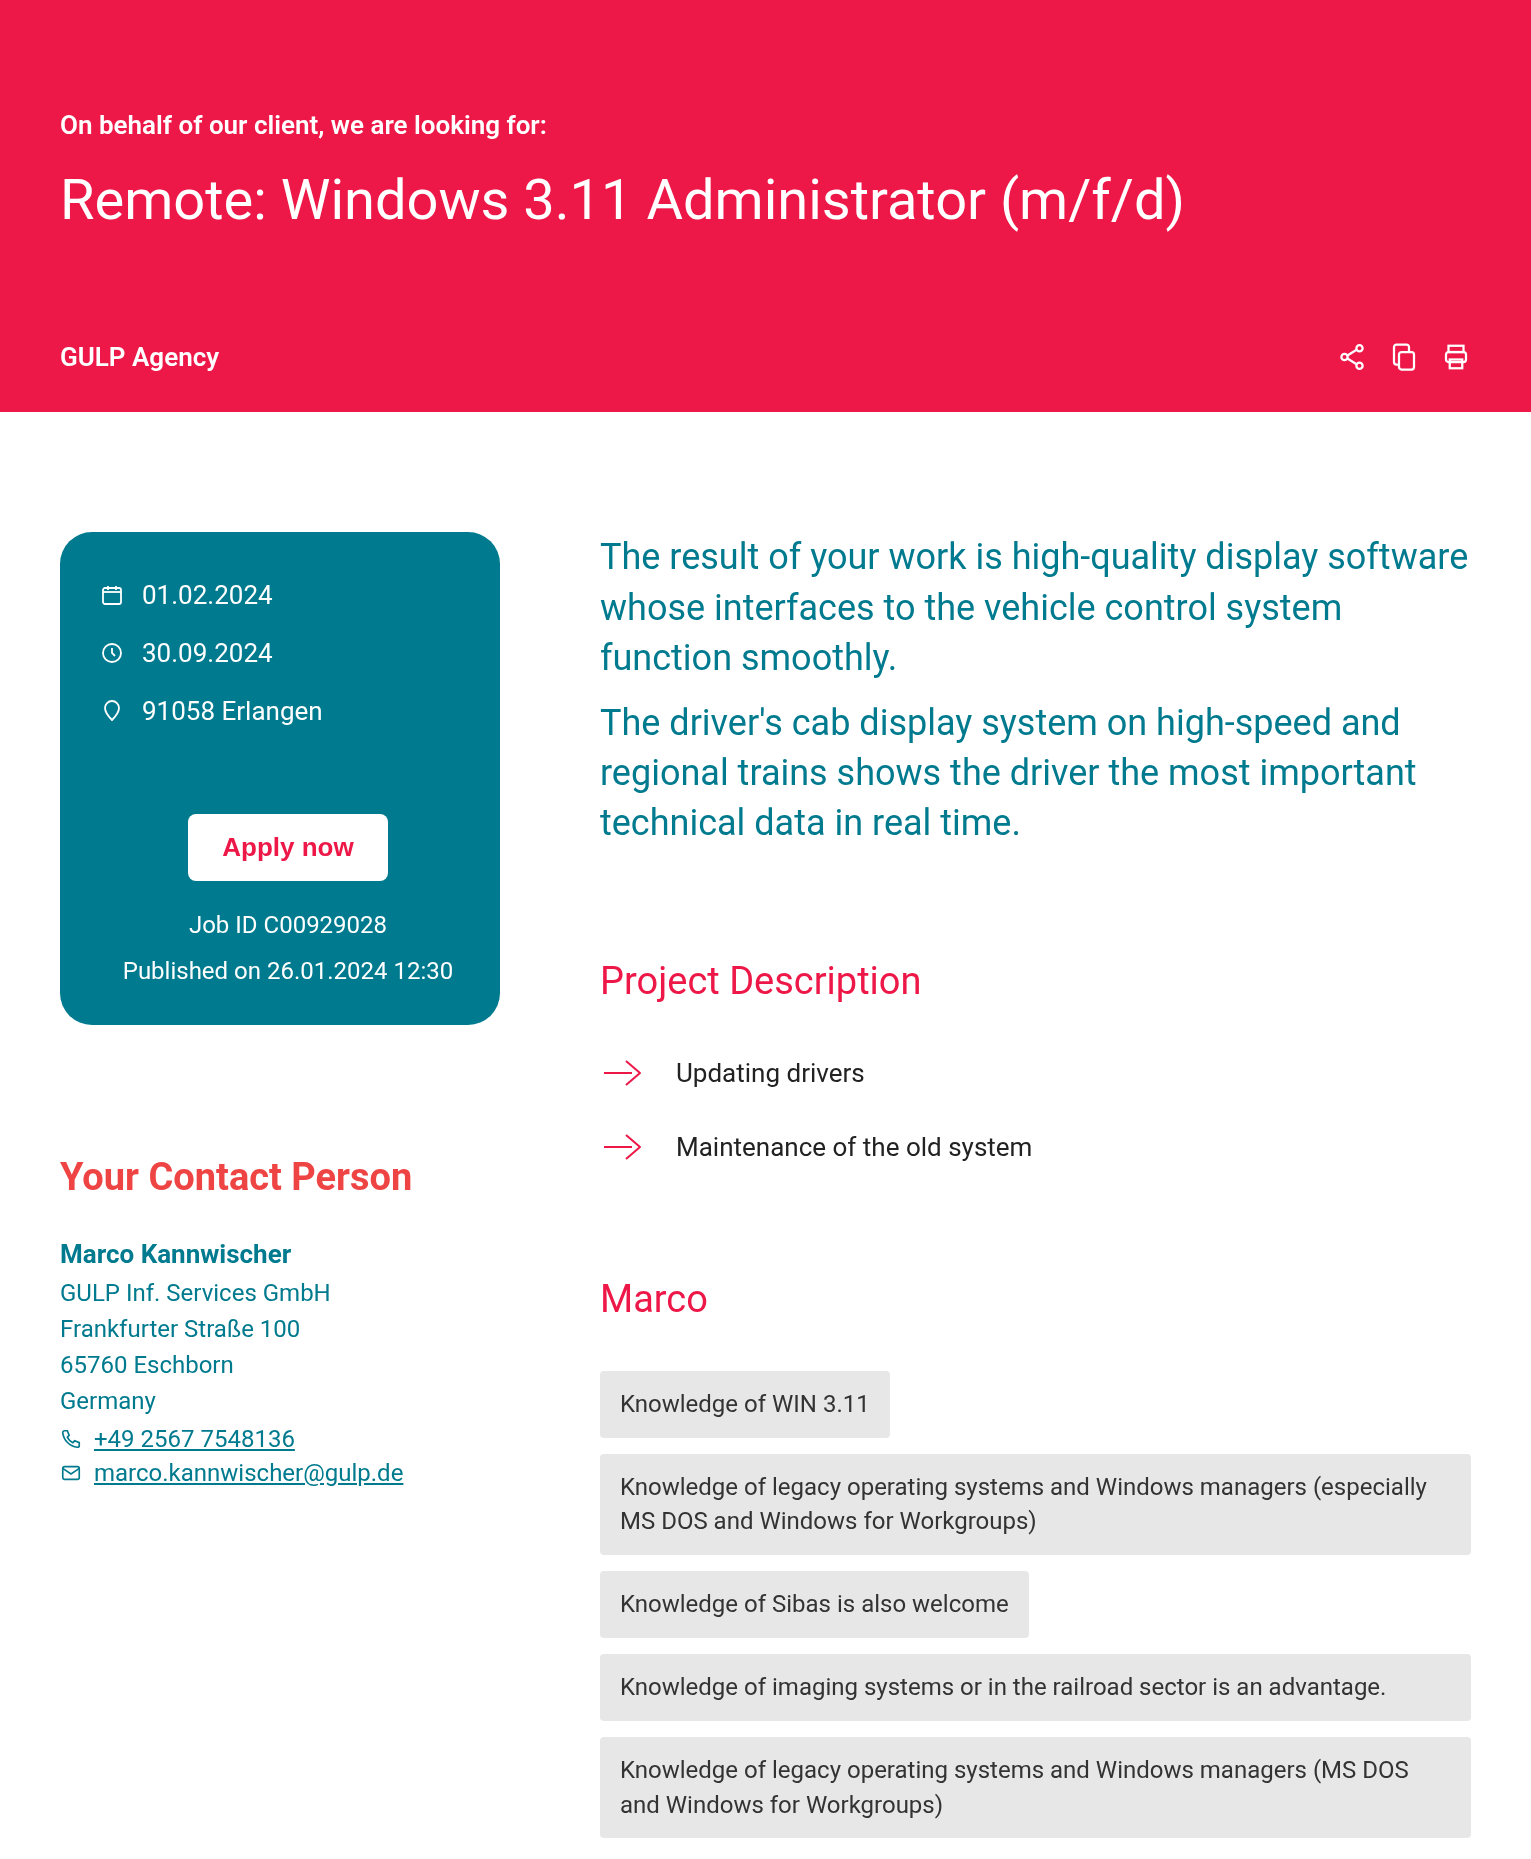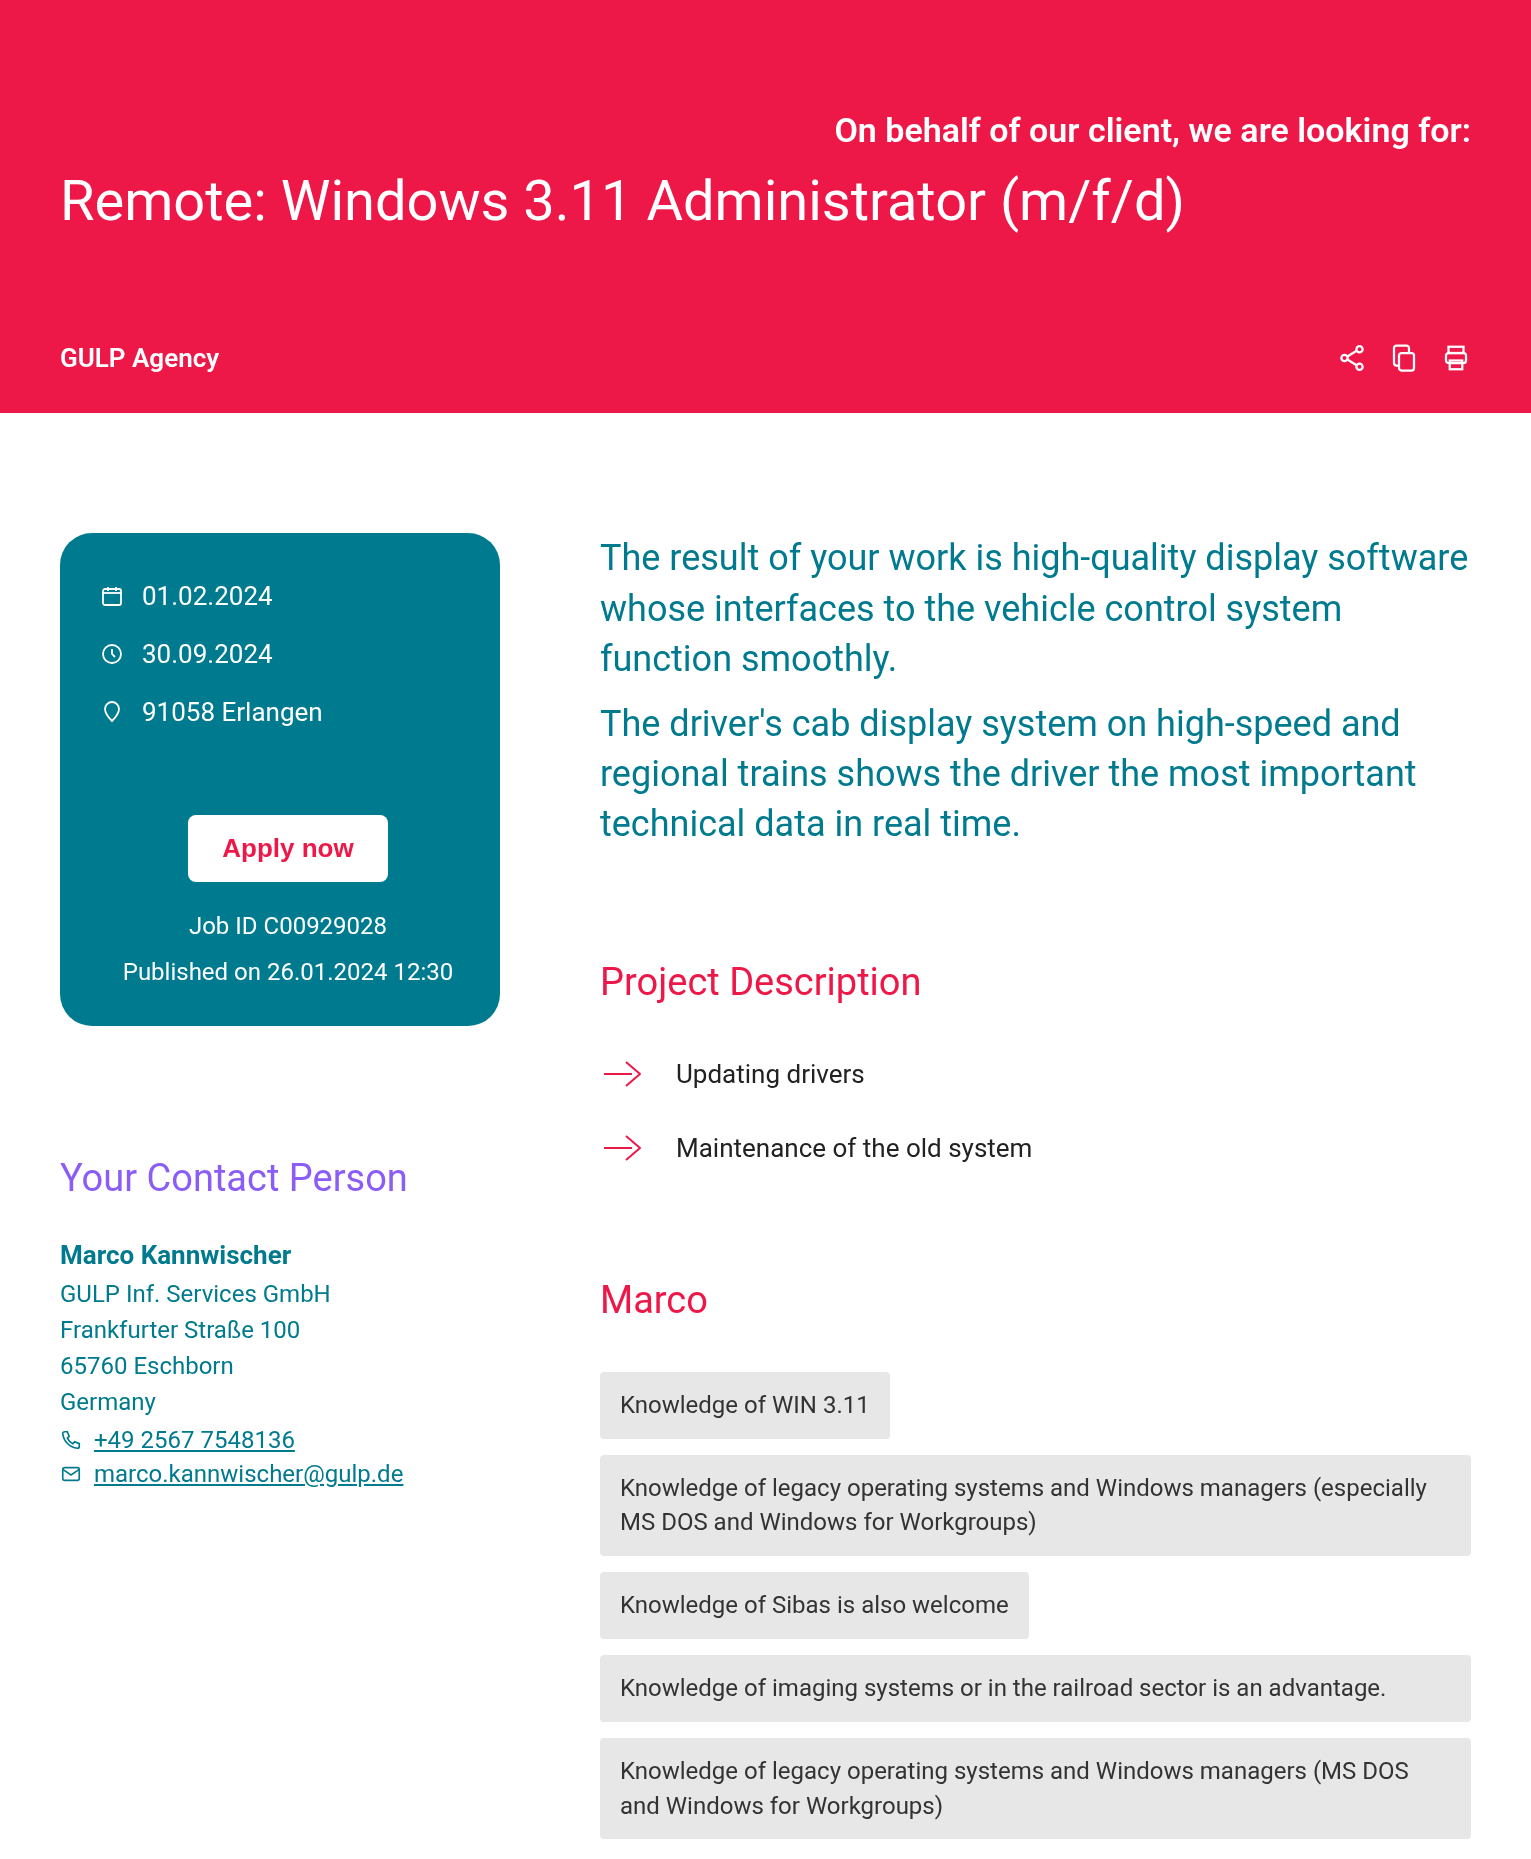--- a/index.html
+++ b/index.html
@@ -9,24 +9,23 @@
     background: #fff;
     width: 1531px;
   }
   .hero {
     background: #ed1848;
     color: #fff;
     padding: 110px 60px 40px 60px;
     position: relative;
   }
   .hero-subtitle {
-    font-size: 34px;
+    font-size: 26px;
     font-weight: 600;
-    margin-bottom: 19px;
-    text-align: right;
+    margin-bottom: 28px;
   }
   .hero-title {
     font-size: 56px;
     font-weight: 400;
     line-height: 1.15;
   }
   .hero-footer {
     display: flex;
     justify-content: space-between;
     align-items: center;
@@ -86,23 +85,23 @@
   }
   .job-id {
     font-size: 24px;
     margin-top: 30px;
   }
   .published {
     font-size: 24px;
     margin-top: 18px;
   }
   .contact-heading {
-    color: #8b5cf6;
+    color: #ef4444;
     font-size: 38px;
-    font-weight: 400;
+    font-weight: 700;
     margin-top: 130px;
     margin-bottom: 40px;
   }
   .contact-name {
     color: #007a8e;
     font-weight: 700;
     font-size: 26px;
     margin-bottom: 6px;
   }
   .contact-line {

